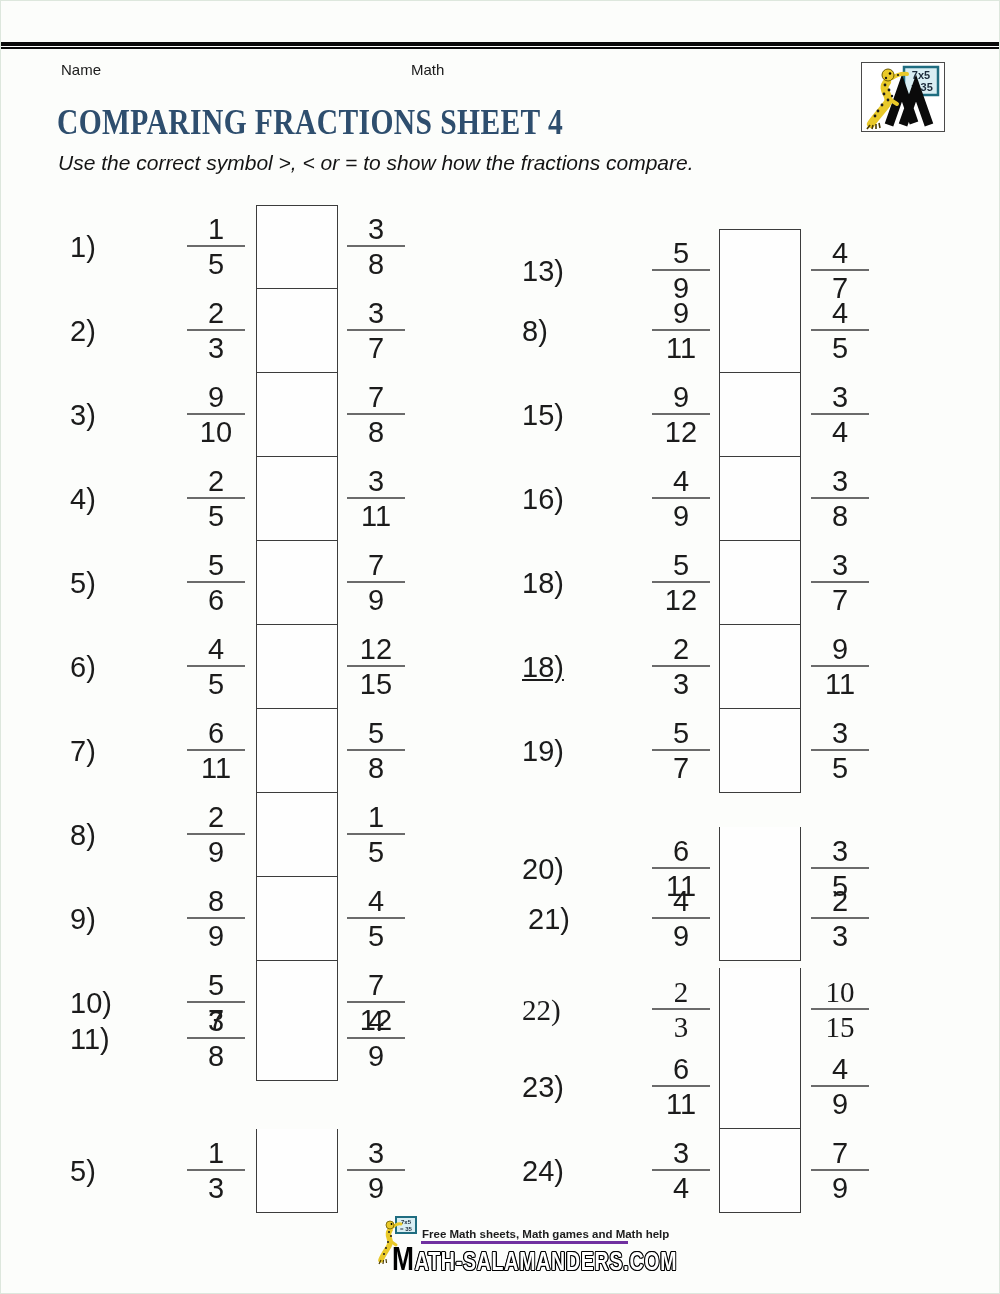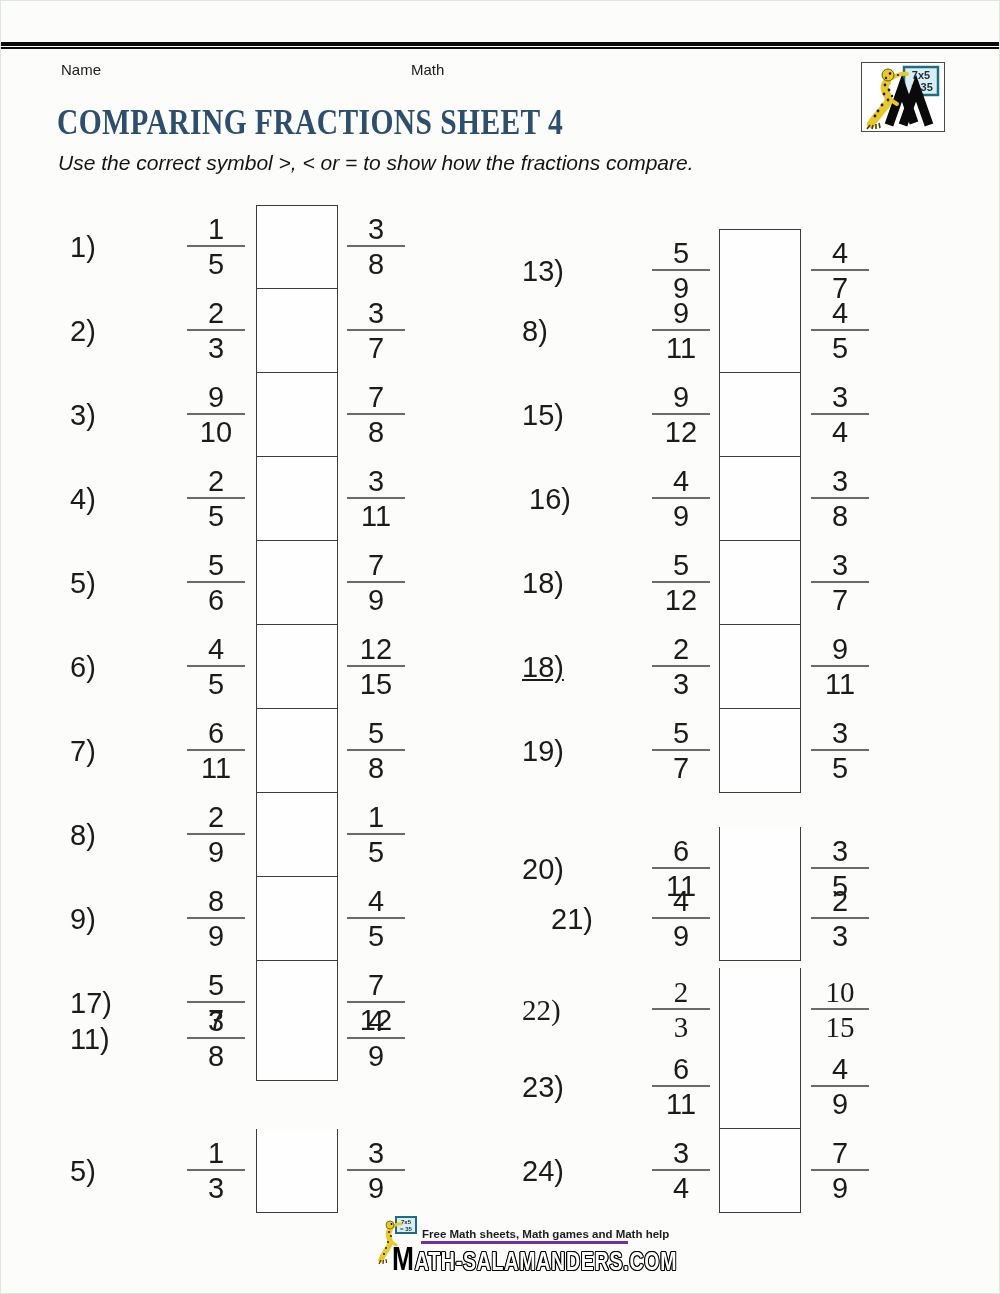--- a/index.html
+++ b/index.html
@@ -243,21 +243,21 @@
         <div class="fd">9</div>
       </div>
       <div class="abox" style="left: 255px;"></div>
       <div class="frac" style="left: 343px;">
         <div class="fn">4</div>
         <div class="fbar"></div>
         <div class="fd">5</div>
       </div>
     </div>
     <div class="row" style="top: 960px;">
-      <span class="pnum" style="left: 69px;">17)</span>
+      <span class="pnum" style="left: 69px;">10)</span>
       <div class="frac" style="left: 183px;">
         <div class="fn">5</div>
         <div class="fbar"></div>
         <div class="fd">7</div>
       </div>
       <div class="abox" style="left: 255px;"></div>
       <div class="frac" style="left: 343px;">
         <div class="fn">7</div>
         <div class="fbar"></div>
         <div class="fd">12</div>
@@ -327,21 +327,21 @@
         <div class="fd">12</div>
       </div>
       <div class="abox" style="left: 718px;"></div>
       <div class="frac" style="left: 807px;">
         <div class="fn">3</div>
         <div class="fbar"></div>
         <div class="fd">4</div>
       </div>
     </div>
     <div class="row" style="top: 456px;">
-      <span class="pnum" style="left: 521px; margin-left: 7px;">16)</span>
+      <span class="pnum" style="left: 521px;">16)</span>
       <div class="frac" style="left: 648px;">
         <div class="fn">4</div>
         <div class="fbar"></div>
         <div class="fd">9</div>
       </div>
       <div class="abox" style="left: 718px;"></div>
       <div class="frac" style="left: 807px;">
         <div class="fn">3</div>
         <div class="fbar"></div>
         <div class="fd">8</div>
@@ -397,21 +397,21 @@
         <div class="fd">11</div>
       </div>
       <div class="abox" style="left: 718px;"></div>
       <div class="frac" style="left: 807px;">
         <div class="fn">3</div>
         <div class="fbar"></div>
         <div class="fd">5</div>
       </div>
     </div>
     <div class="row" style="top: 876px;">
-      <span class="pnum" style="left: 550px;">21)</span>
+      <span class="pnum" style="left: 527px;">21)</span>
       <div class="frac" style="left: 648px;">
         <div class="fn">4</div>
         <div class="fbar"></div>
         <div class="fd">9</div>
       </div>
       <div class="abox" style="left: 718px;"></div>
       <div class="frac" style="left: 807px;">
         <div class="fn">2</div>
         <div class="fbar"></div>
         <div class="fd">3</div>

